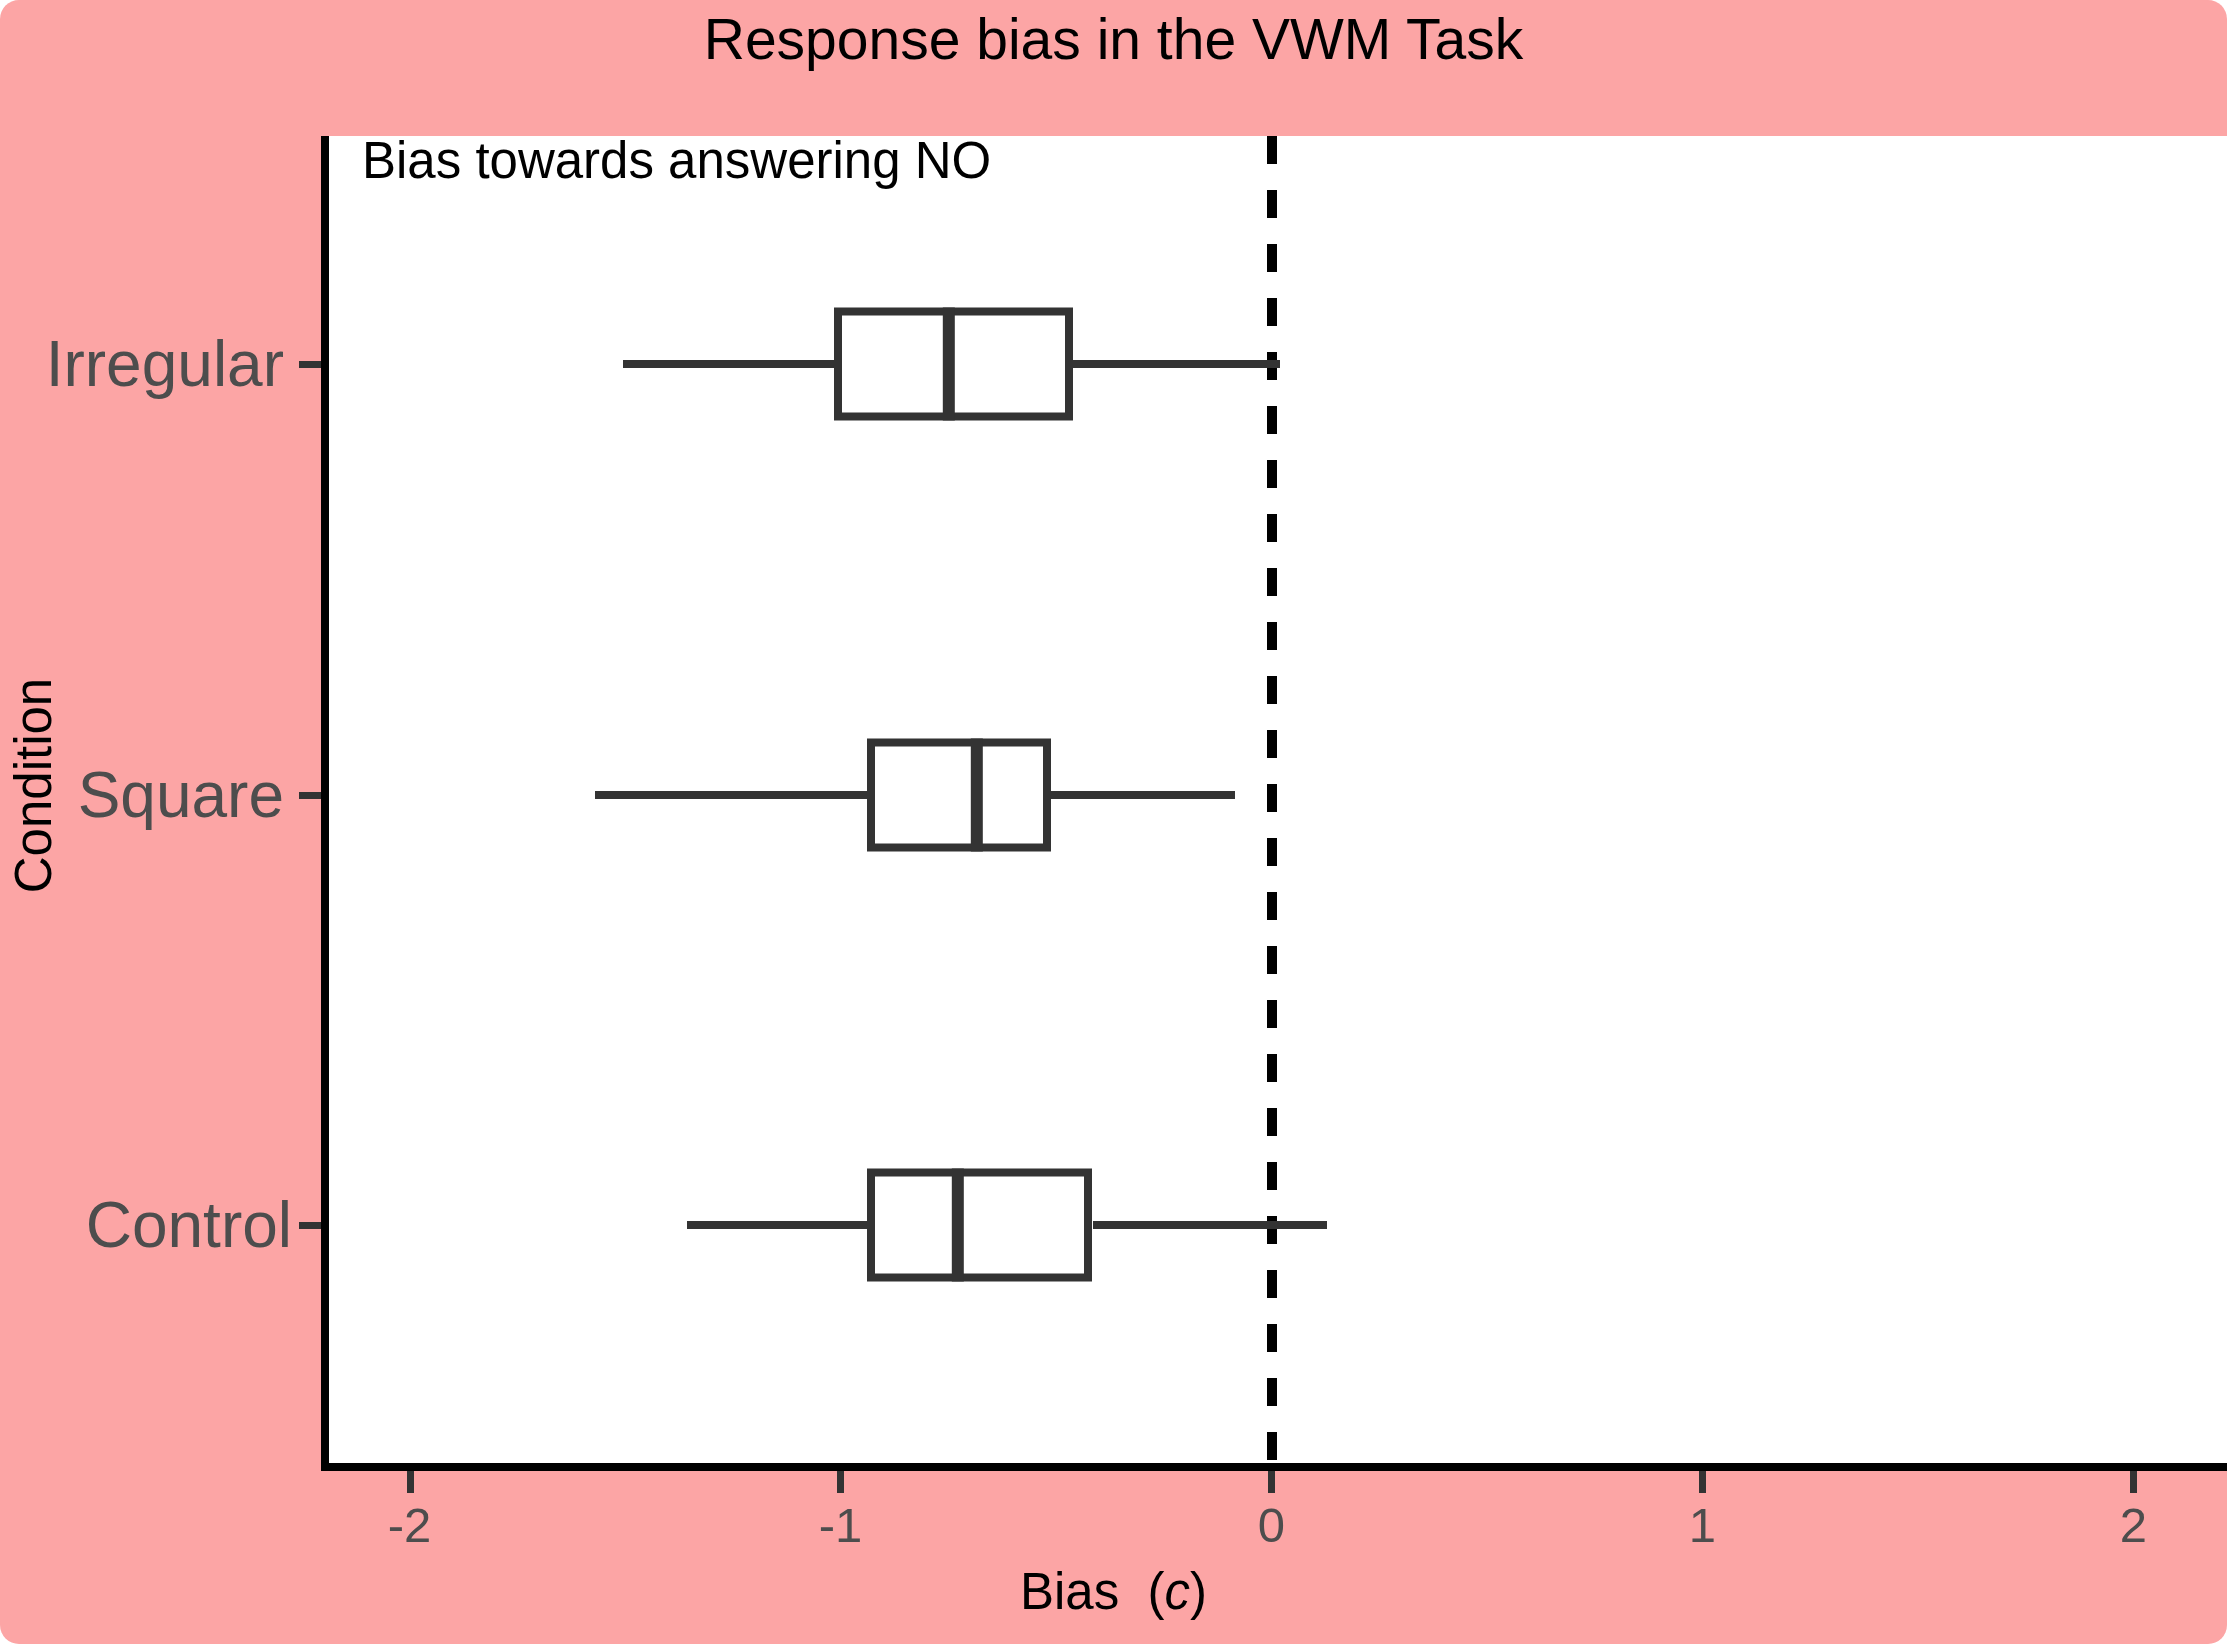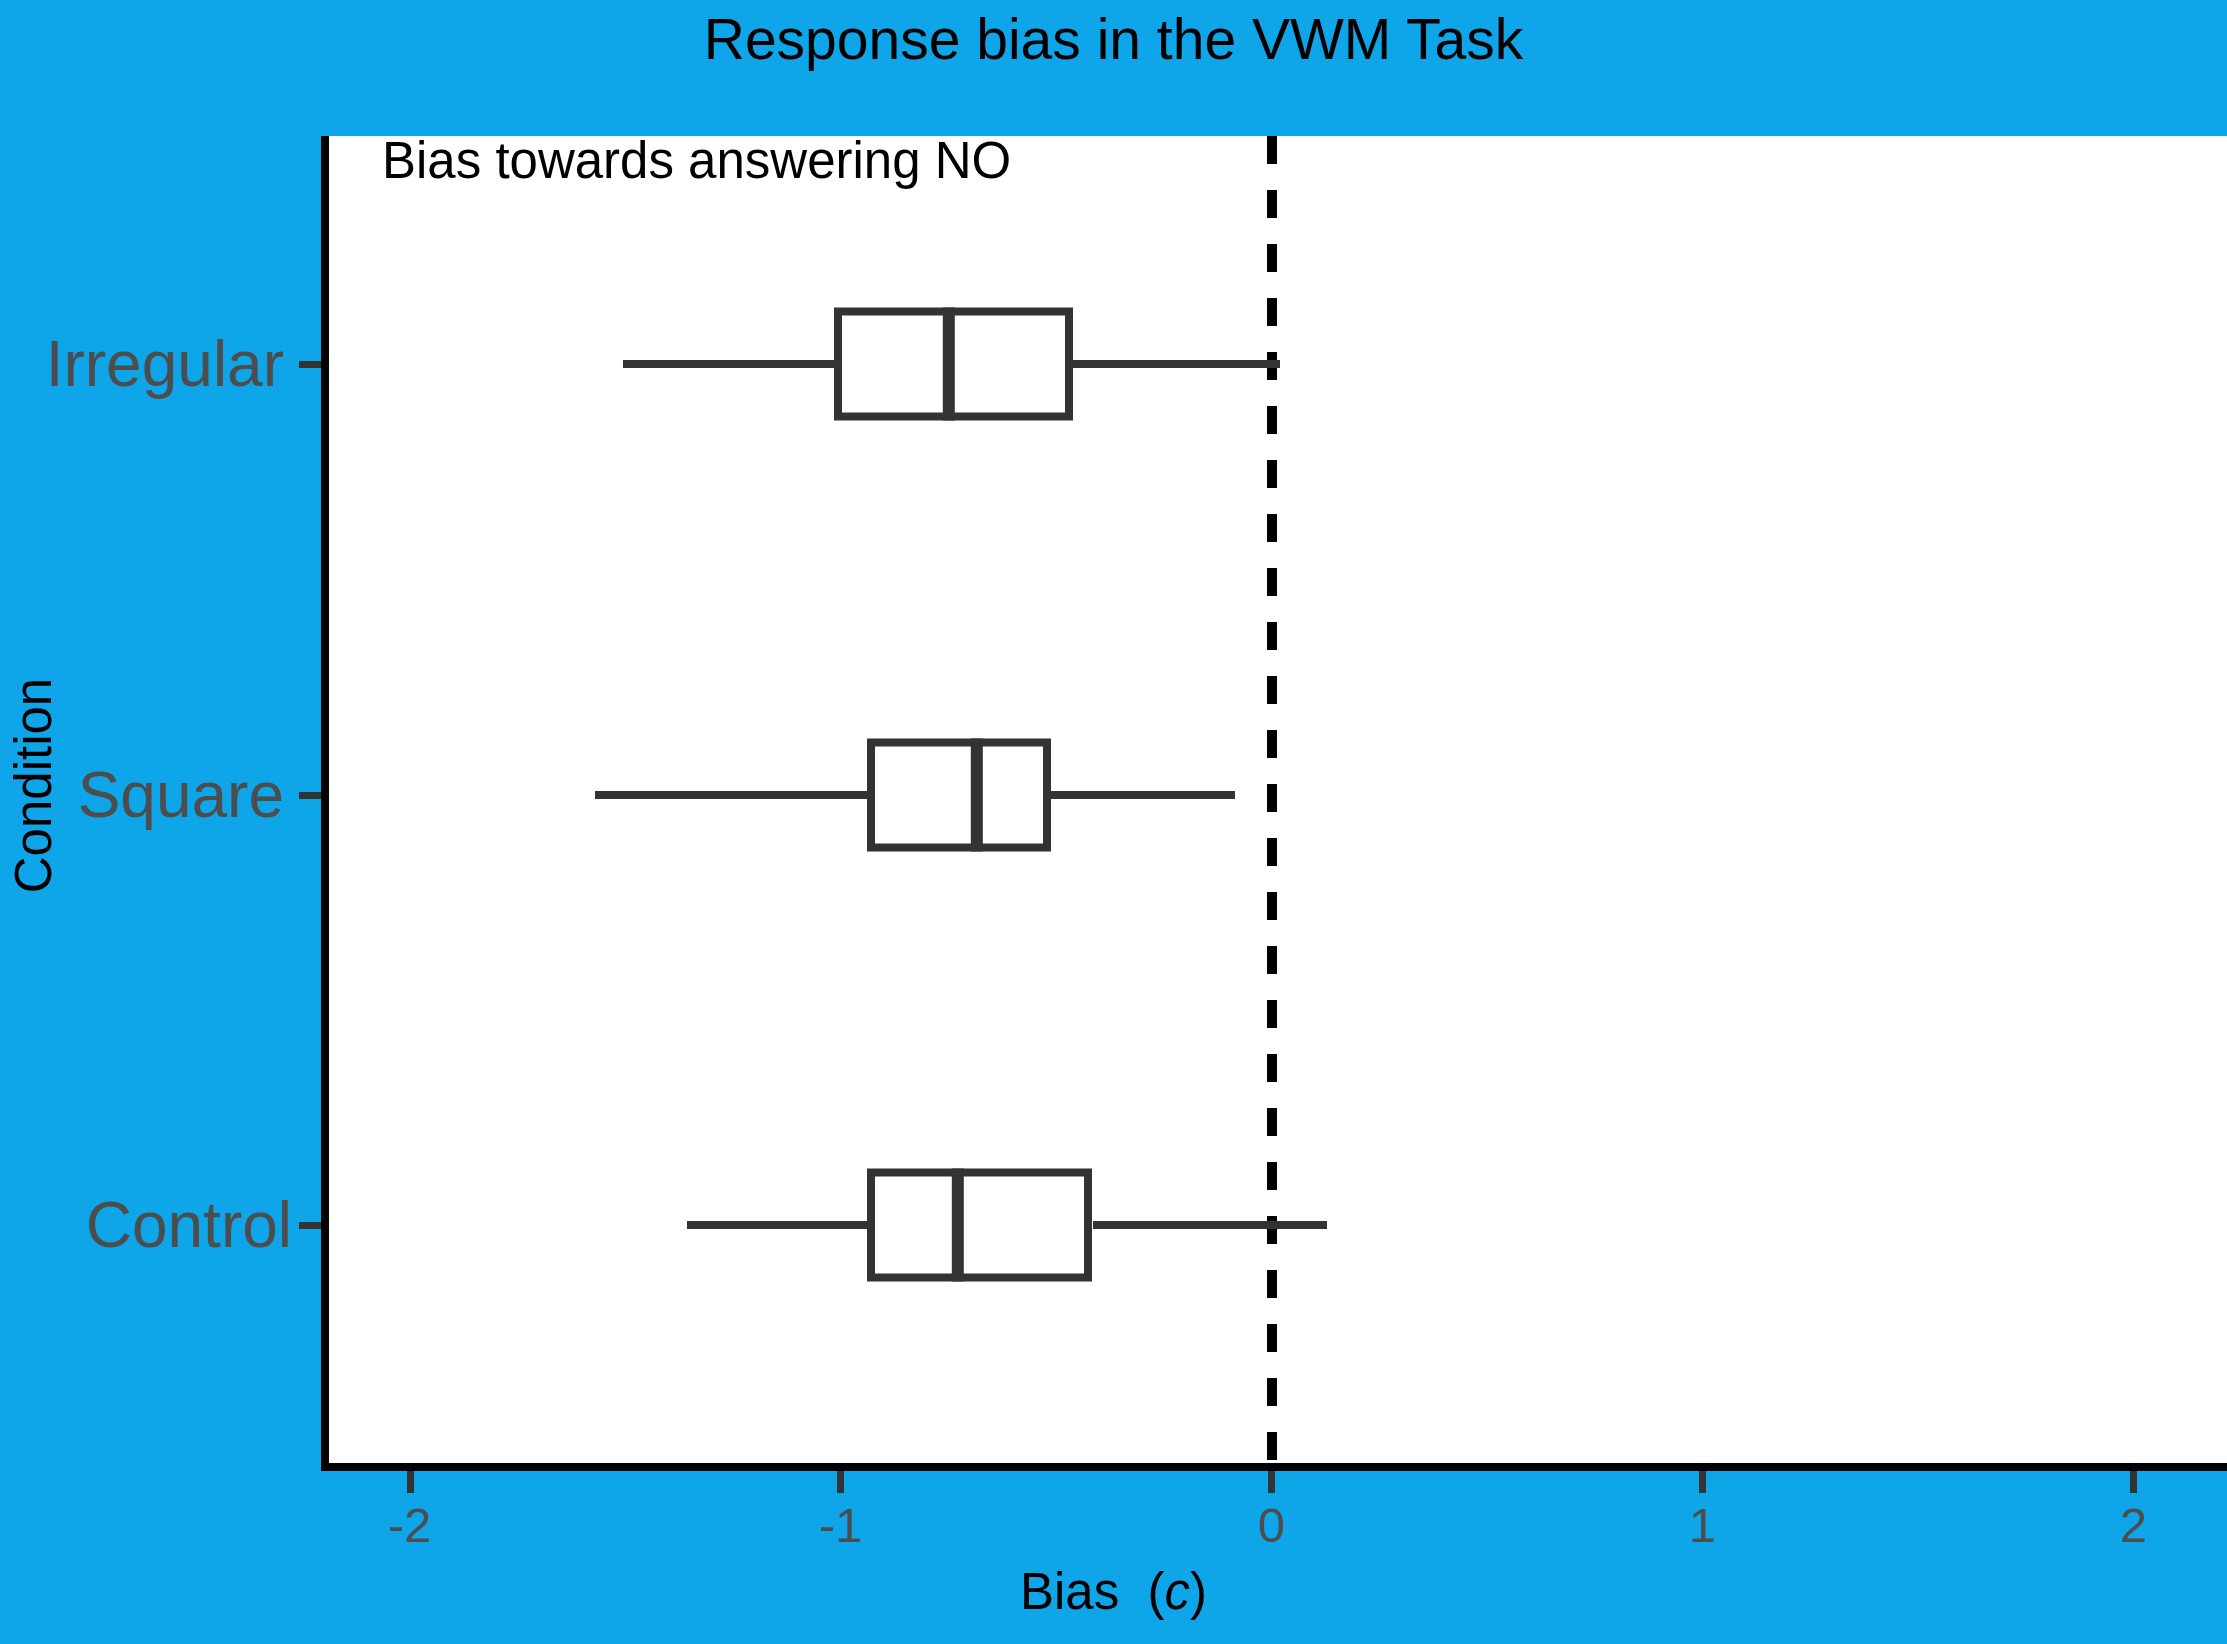--- a/index.html
+++ b/index.html
@@ -7,22 +7,23 @@
     padding: 0;
     background: #ffffff;
   }
   body {
     font-family: "Liberation Sans", sans-serif;
   }
   #page {
     position: relative;
     width: 2227px;
     height: 1644px;
-    background: #0ea5e9;
+    background: #fca5a5;
     overflow: hidden;
+    border-radius: 19px;
   }
 
   
   .chart-title {
     position: absolute;
     left: 0;
     top: 5.8px;
     width: 2227px;
     text-align: center;
     font-size: 57px;
@@ -84,21 +85,20 @@
     background: #000000;
   }
 
   
   .region-label {
     position: absolute;
     top: 131px;
     font-size: 51px;
     color: #000000;
     white-space: nowrap;
-    margin-left: 20px;
   }
   .region-label.no  { left: 362px; }
   .region-label.yes { left: 1337px; }
 
   
   .zero-line {
     position: absolute;
     left: 1267px;
     top: 136px;
     width: 9.5px;

